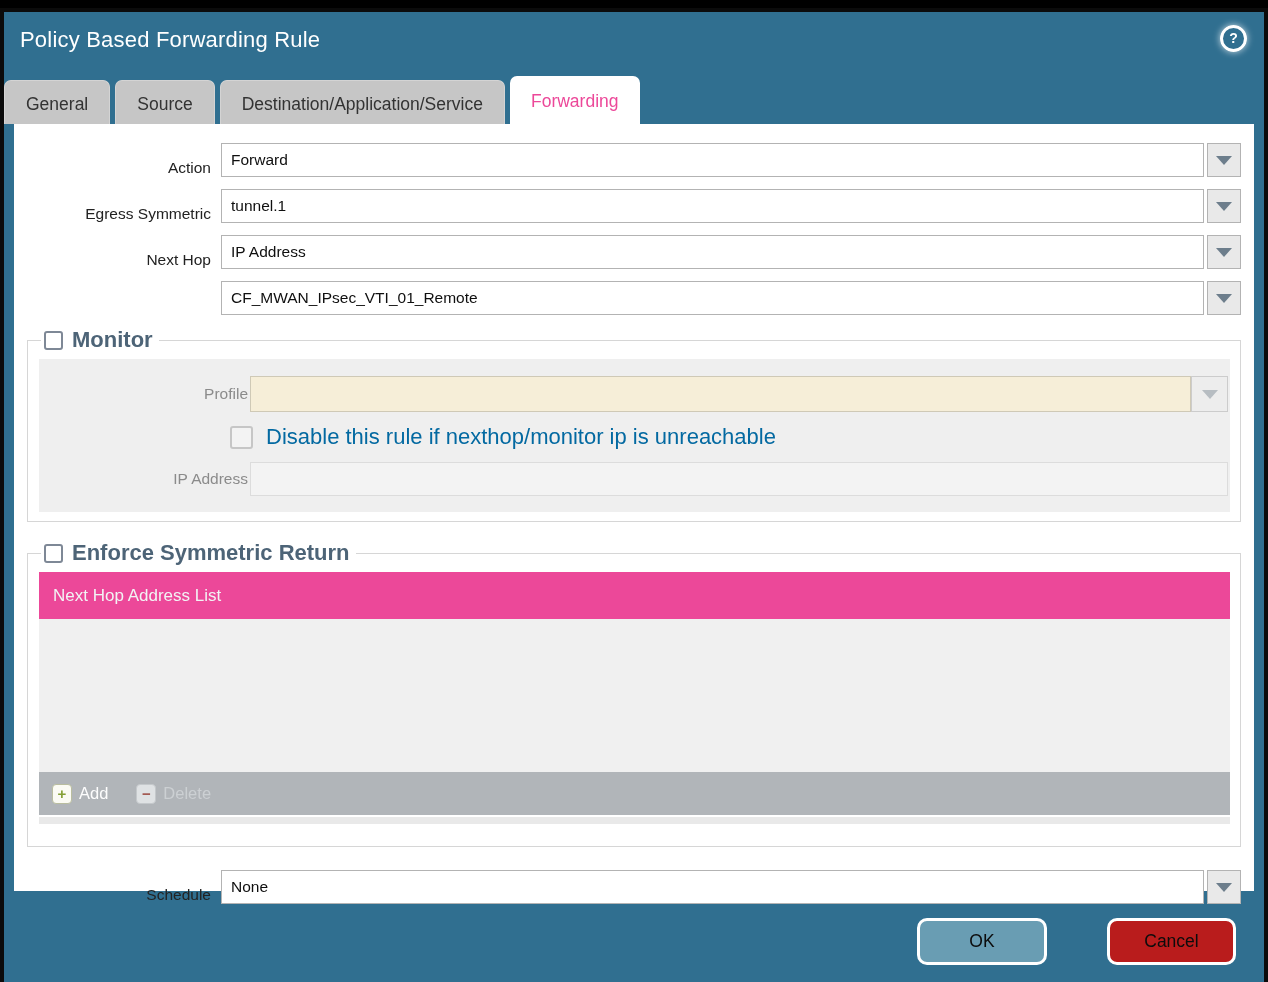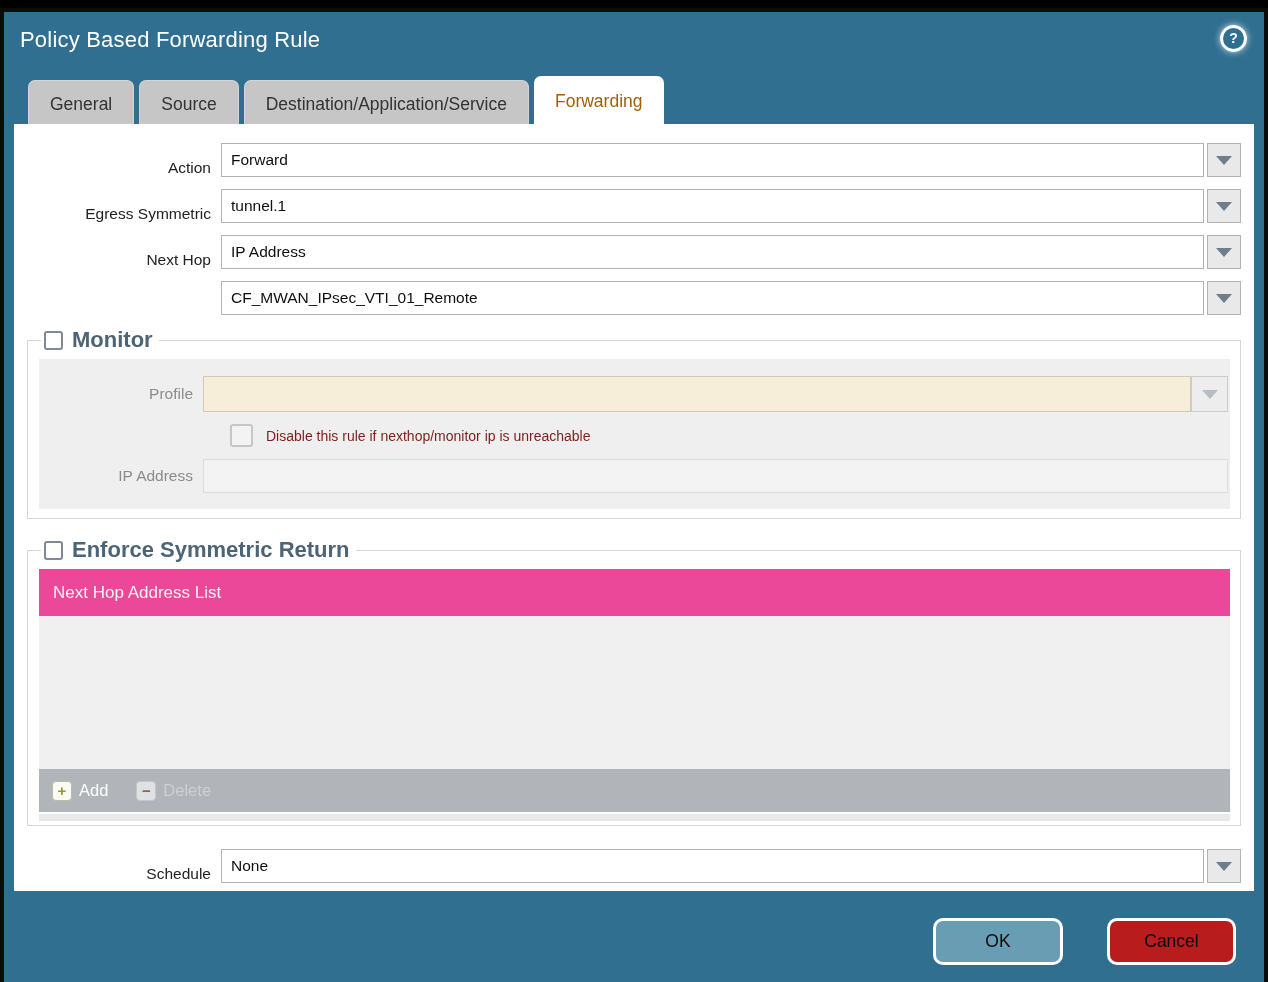--- a/index.html
+++ b/index.html
@@ -24,31 +24,31 @@
     font-size:22px; color:#ffffff; letter-spacing:.2px;
   }
   .help-icon {
     position:absolute; right:17px; top:13px;
     width:21px; height:21px; border:3px solid #fff; border-radius:50%;
     color:#fff; font-weight:bold; font-size:14px; line-height:21px; text-align:center;
     box-shadow:0 0 7px rgba(255,255,255,.75);
     cursor:pointer;
   }
   
-  .tabs { display:flex; align-items:flex-end; padding-left:24px; height:48px; flex:none; }
+  .tabs { display:flex; align-items:flex-end; padding-left:0; height:48px; flex:none; }
   .tab {
     background:#c6c6c6; color:#333;
     font-size:17.5px; height:44px; line-height:46px;
     padding:0 21px; margin-right:5px;
     border-radius:7px 7px 0 0;
     border:1px solid #d4d4d4; border-bottom:none;
     box-sizing:border-box; white-space:nowrap; cursor:pointer;
   }
   .tab.active {
-    background:#ffffff; color:#a16207;
+    background:#ffffff; color:#ec4899;
     height:48px; line-height:50px; border:none;
   }
   
   .content {
     background:#ffffff; margin:0 10px; flex:none;
     height:767px; box-sizing:border-box;
     padding:19px 13px 20px 13px;
   }
   .frow { display:flex; align-items:flex-end; margin-bottom:12px; }
   .flabel {
@@ -84,42 +84,42 @@
   }
   .cb {
     width:15px; height:15px; flex:none;
     border:2px solid #7e8896; border-radius:3px; background:#fff; cursor:pointer;
   }
   .legend-text { font-size:22px; font-weight:bold; color:#4d6477; }
   .panel { background:#efefef; padding:17px 2px 16px 0; }
   .prow { display:flex; align-items:center; margin-bottom:12px; }
   .prow:last-child { margin-bottom:0; }
   .plabel {
-    width:164px; flex:none; text-align:right; padding-right:10px;
+    width:211px; flex:none; text-align:right; padding-right:2px;
     font-size:15.5px; color:#8b8b8b; box-sizing:border-box;
   }
   .cream {
     flex:1; height:36px; box-sizing:border-box;
     background:#f6eed8; border:1px solid #cfc9b6;
     font-family:inherit; font-size:15.5px; padding:0 9px; color:#555;
   }
   .ddbtn.profile { width:37px; height:36px; margin-left:0; }
   .chkrow { display:flex; align-items:center; gap:13px; margin:0 0 12px 191px; }
   .chk-dis {
     width:19px; height:19px; flex:none;
     border:2px solid #c6c6c6; border-radius:3px; background:#f3f3f3;
   }
-  .chk-label { color:#7f1d1d; font-size:14px; }
+  .chk-label { color:#0369a1; font-size:22px; }
   .dis-input {
     flex:1; height:34px; box-sizing:border-box;
     background:#f3f3f3; border:1px solid #dcdcdc;
     font-family:inherit; font-size:15.5px; padding:0 9px; color:#777;
   }
   
-  fieldset.group.sym { margin-top:18px; padding-bottom:4px; }
+  fieldset.group.sym { margin-top:18px; padding-bottom:22px; }
   .list-header {
     height:47px; line-height:47px; background:#ec4899;
     color:#f2f3f4; font-size:17px; padding-left:14px;
   }
   .list-body { height:153px; background:#f0f0f0; }
   .list-footer {
     height:43px; background:#b1b5b9;
     display:flex; align-items:center; padding-left:13px; gap:28px;
   }
   .tool { display:flex; align-items:center; gap:7px; font-size:16.5px; cursor:pointer; }
@@ -130,21 +130,21 @@
     display:flex; align-items:center; justify-content:center;
     font-weight:bold; font-size:15px; line-height:1;
   }
   .add .icon-sq { background:#fbfbf4; border:1px solid #b9bd9f; color:#85a036; }
   .delete .icon-sq { background:#dfe2e4; border:1px solid #c4c8cb; color:#a0544c; }
   .list-strip { height:7px; background:#e9e9e9; margin-top:2px; }
   
   .frow.schedule { margin-top:23px; margin-bottom:0; }
   
   .footer { flex:1; position:relative; }
-  .btn-row { position:absolute; top:27px; right:28px; display:flex; gap:8px;align-items:center; }
+  .btn-row { position:absolute; top:27px; right:28px; display:flex; gap:24px;align-items:center; }
   .btn {
     height:47px; box-sizing:border-box;
     border:3px solid #ffffff; border-radius:10px;
     font-family:inherit; font-size:17.5px; color:#0c0c0c; cursor:pointer;
   }
   .btn.ok { width:130px; background:#699db3; }
   .btn.cancel { width:129px; background:#b91c1c;margin-left:36px; }
 </style>
 </head>
 <body>

